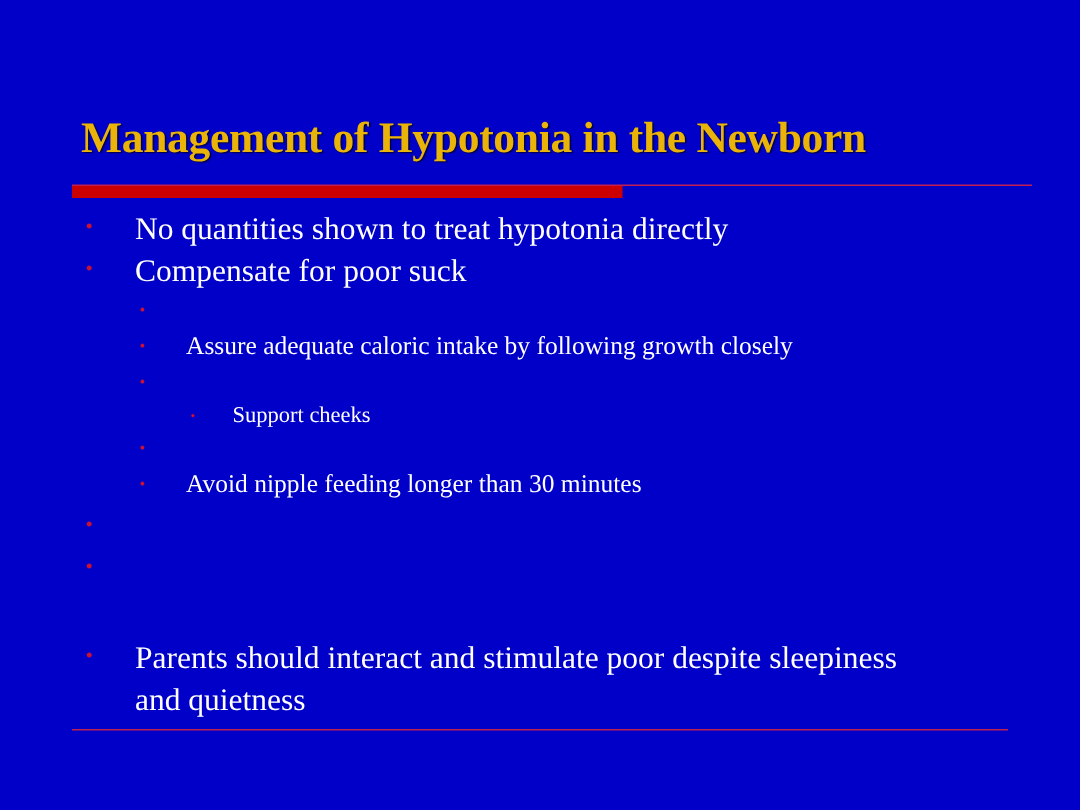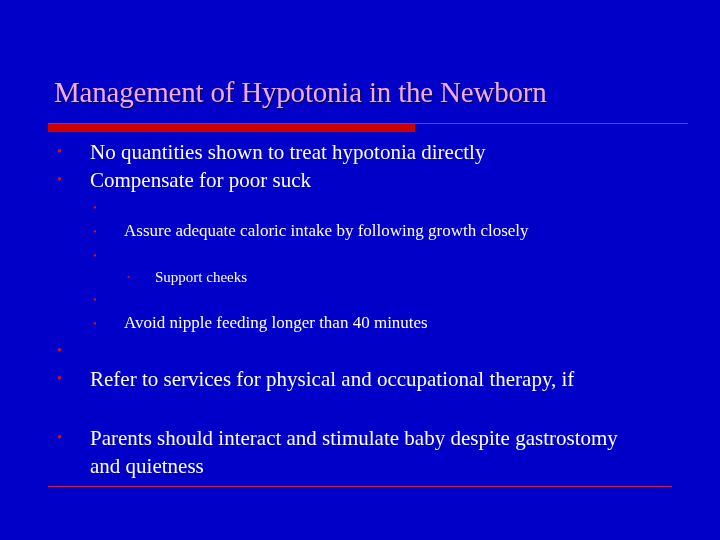--- a/index.html
+++ b/index.html
@@ -4,21 +4,21 @@
   <style>
     html, body { margin: 0; padding: 0; }
     body {
       width: 720px; height: 540px; overflow: hidden;
       background: #0000c8;
       font-family: "Liberation Serif", "DejaVu Serif", serif;
       position: relative;
     }
     .title {
       position: absolute; left: 54px; top: 76px;
-      font-size: 29px; font-weight: normal; color: #f0abfc;
+      font-size: 29px; font-weight: bold; color: #eab308;
       white-space: nowrap; letter-spacing: -0.2px;
       text-shadow: 1px 1px 1px #000040;
     }
     .rule-thin {
       position: absolute; left: 48px; top: 123px; width: 640px; height: 1px;
       background: #c02050;
     }
     .rule-thick {
       position: absolute; left: 48px; top: 124px; width: 367px; height: 8px;
       background: #cc0000;
@@ -67,30 +67,30 @@
   <div class="item l3" style="left:155px; top:267px;">
     <span class="bullet">•</span>
     <span>Support cheeks</span>
   </div>
 
   <div class="item l2" style="left:124px; top:287px;">
     <span class="bullet">•</span>
   </div>
   <div class="item l2" style="left:124px; top:311px;">
     <span class="bullet">•</span>
-    <span>Avoid nipple feeding longer than 40 minutes</span>
+    <span>Avoid nipple feeding longer than 30 minutes</span>
   </div>
 
   <div class="item l1" style="left:90px; top:337px;">
     <span class="bullet">•</span>
   </div>
   <div class="item l1" style="left:90px; top:365px;">
     <span class="bullet">•</span>
-    <span>Refer to services for physical and occupational therapy, if</span><br>
+    <br>
   </div>
   <div class="item l1" style="left:90px; top:424px;">
     <span class="bullet">•</span>
-    <span>Parents should interact and stimulate baby despite gastrostomy</span><br>
+    <span>Parents should interact and stimulate poor despite sleepiness</span><br>
     <span>and quietness</span>
   </div>
 
   <div class="rule-bottom"></div>
 </div>
 
 </body></html>

